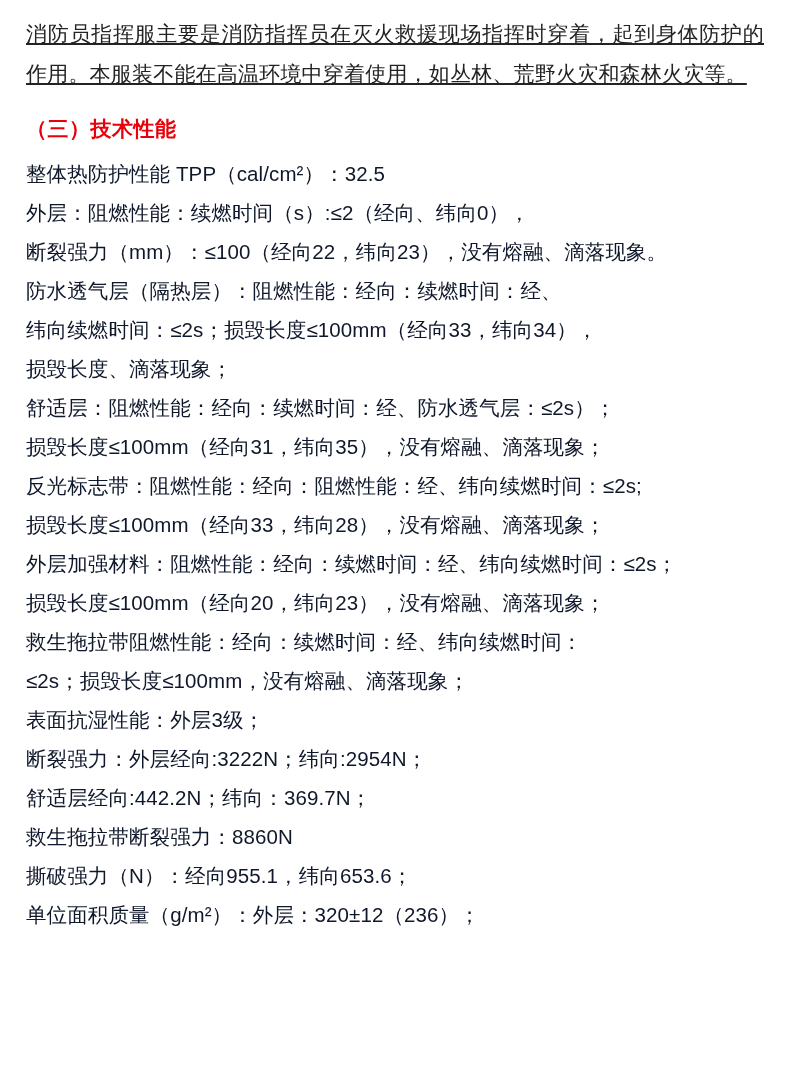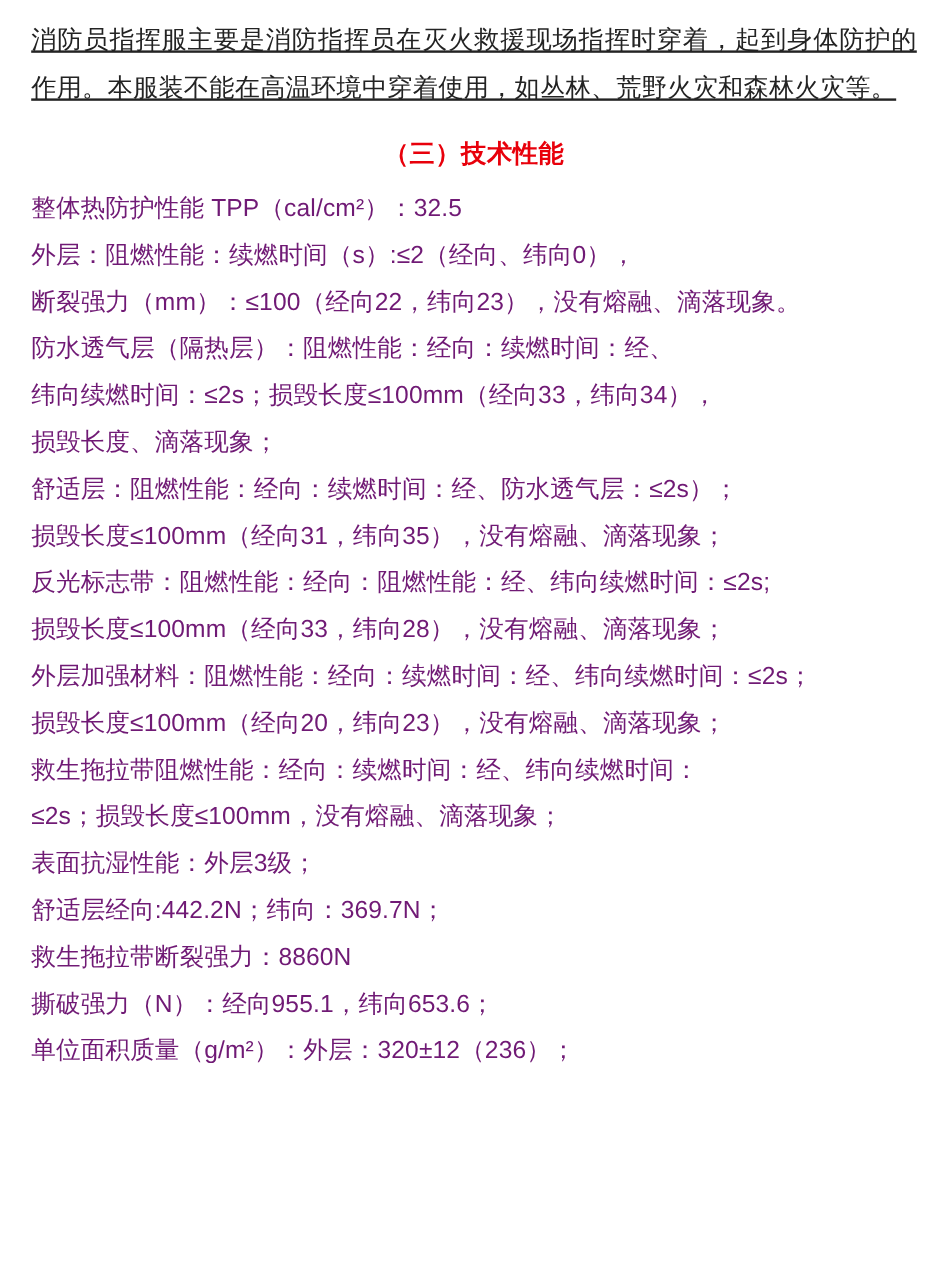--- a/index.html
+++ b/index.html
@@ -38,49 +38,50 @@
     letter-spacing: 0.5px;
   }
   .spec-list {
     margin: 0;
     padding: 0;
     list-style: none;
   }
   .spec-line {
     font-size: 20.5px;
     line-height: 39px;
-    color: #701a75;
+    color: #0f172a;
     letter-spacing: 0.1px;
     white-space: nowrap;
   }
 </style>
 </head>
 <body>
 
 <div class="page">
 
   <p class="intro">消防员指挥服主要是消防指挥员在灭火救援现场指挥时穿着，起到身体防护的作用。本服装不能在高温环境中穿着使用，如丛林、荒野火灾和森林火灾等。</p>
 
-  <h2 class="section-heading" style="color: rgb(232, 0, 11); text-align: center;">（三）技术性能</h2>
+  <h2 class="section-heading" style="color: rgb(232, 0, 11);">（三）技术性能</h2>
 
   <div class="spec-list">
     <div class="spec-line">整体热防护性能 TPP（cal/cm²）：32.5</div>
     <div class="spec-line">外层：阻燃性能：续燃时间（s）:≤2（经向、纬向0），</div>
     <div class="spec-line">断裂强力（mm）：≤100（经向22，纬向23），没有熔融、滴落现象。</div>
     <div class="spec-line">防水透气层（隔热层）：阻燃性能：经向：续燃时间：经、</div>
     <div class="spec-line">纬向续燃时间：≤2s；损毁长度≤100mm（经向33，纬向34），</div>
     <div class="spec-line">损毁长度、滴落现象；</div>
     <div class="spec-line">舒适层：阻燃性能：经向：续燃时间：经、防水透气层：≤2s）；</div>
     <div class="spec-line">损毁长度≤100mm（经向31，纬向35），没有熔融、滴落现象；</div>
     <div class="spec-line">反光标志带：阻燃性能：经向：阻燃性能：经、纬向续燃时间：≤2s;</div>
     <div class="spec-line">损毁长度≤100mm（经向33，纬向28），没有熔融、滴落现象；</div>
     <div class="spec-line">外层加强材料：阻燃性能：经向：续燃时间：经、纬向续燃时间：≤2s；</div>
     <div class="spec-line">损毁长度≤100mm（经向20，纬向23），没有熔融、滴落现象；</div>
     <div class="spec-line">救生拖拉带阻燃性能：经向：续燃时间：经、纬向续燃时间：</div>
     <div class="spec-line">≤2s；损毁长度≤100mm，没有熔融、滴落现象；</div>
     <div class="spec-line">表面抗湿性能：外层3级；</div>
+    <div class="spec-line">断裂强力：外层经向:3222N；纬向:2954N；</div>
     <div class="spec-line">舒适层经向:442.2N；纬向：369.7N；</div>
     <div class="spec-line">救生拖拉带断裂强力：8860N</div>
     <div class="spec-line">撕破强力（N）：经向955.1，纬向653.6；</div>
     <div class="spec-line">单位面积质量（g/m²）：外层：320±12（236）；</div>
   </div>
 
 </div>
 
 </body></html>

